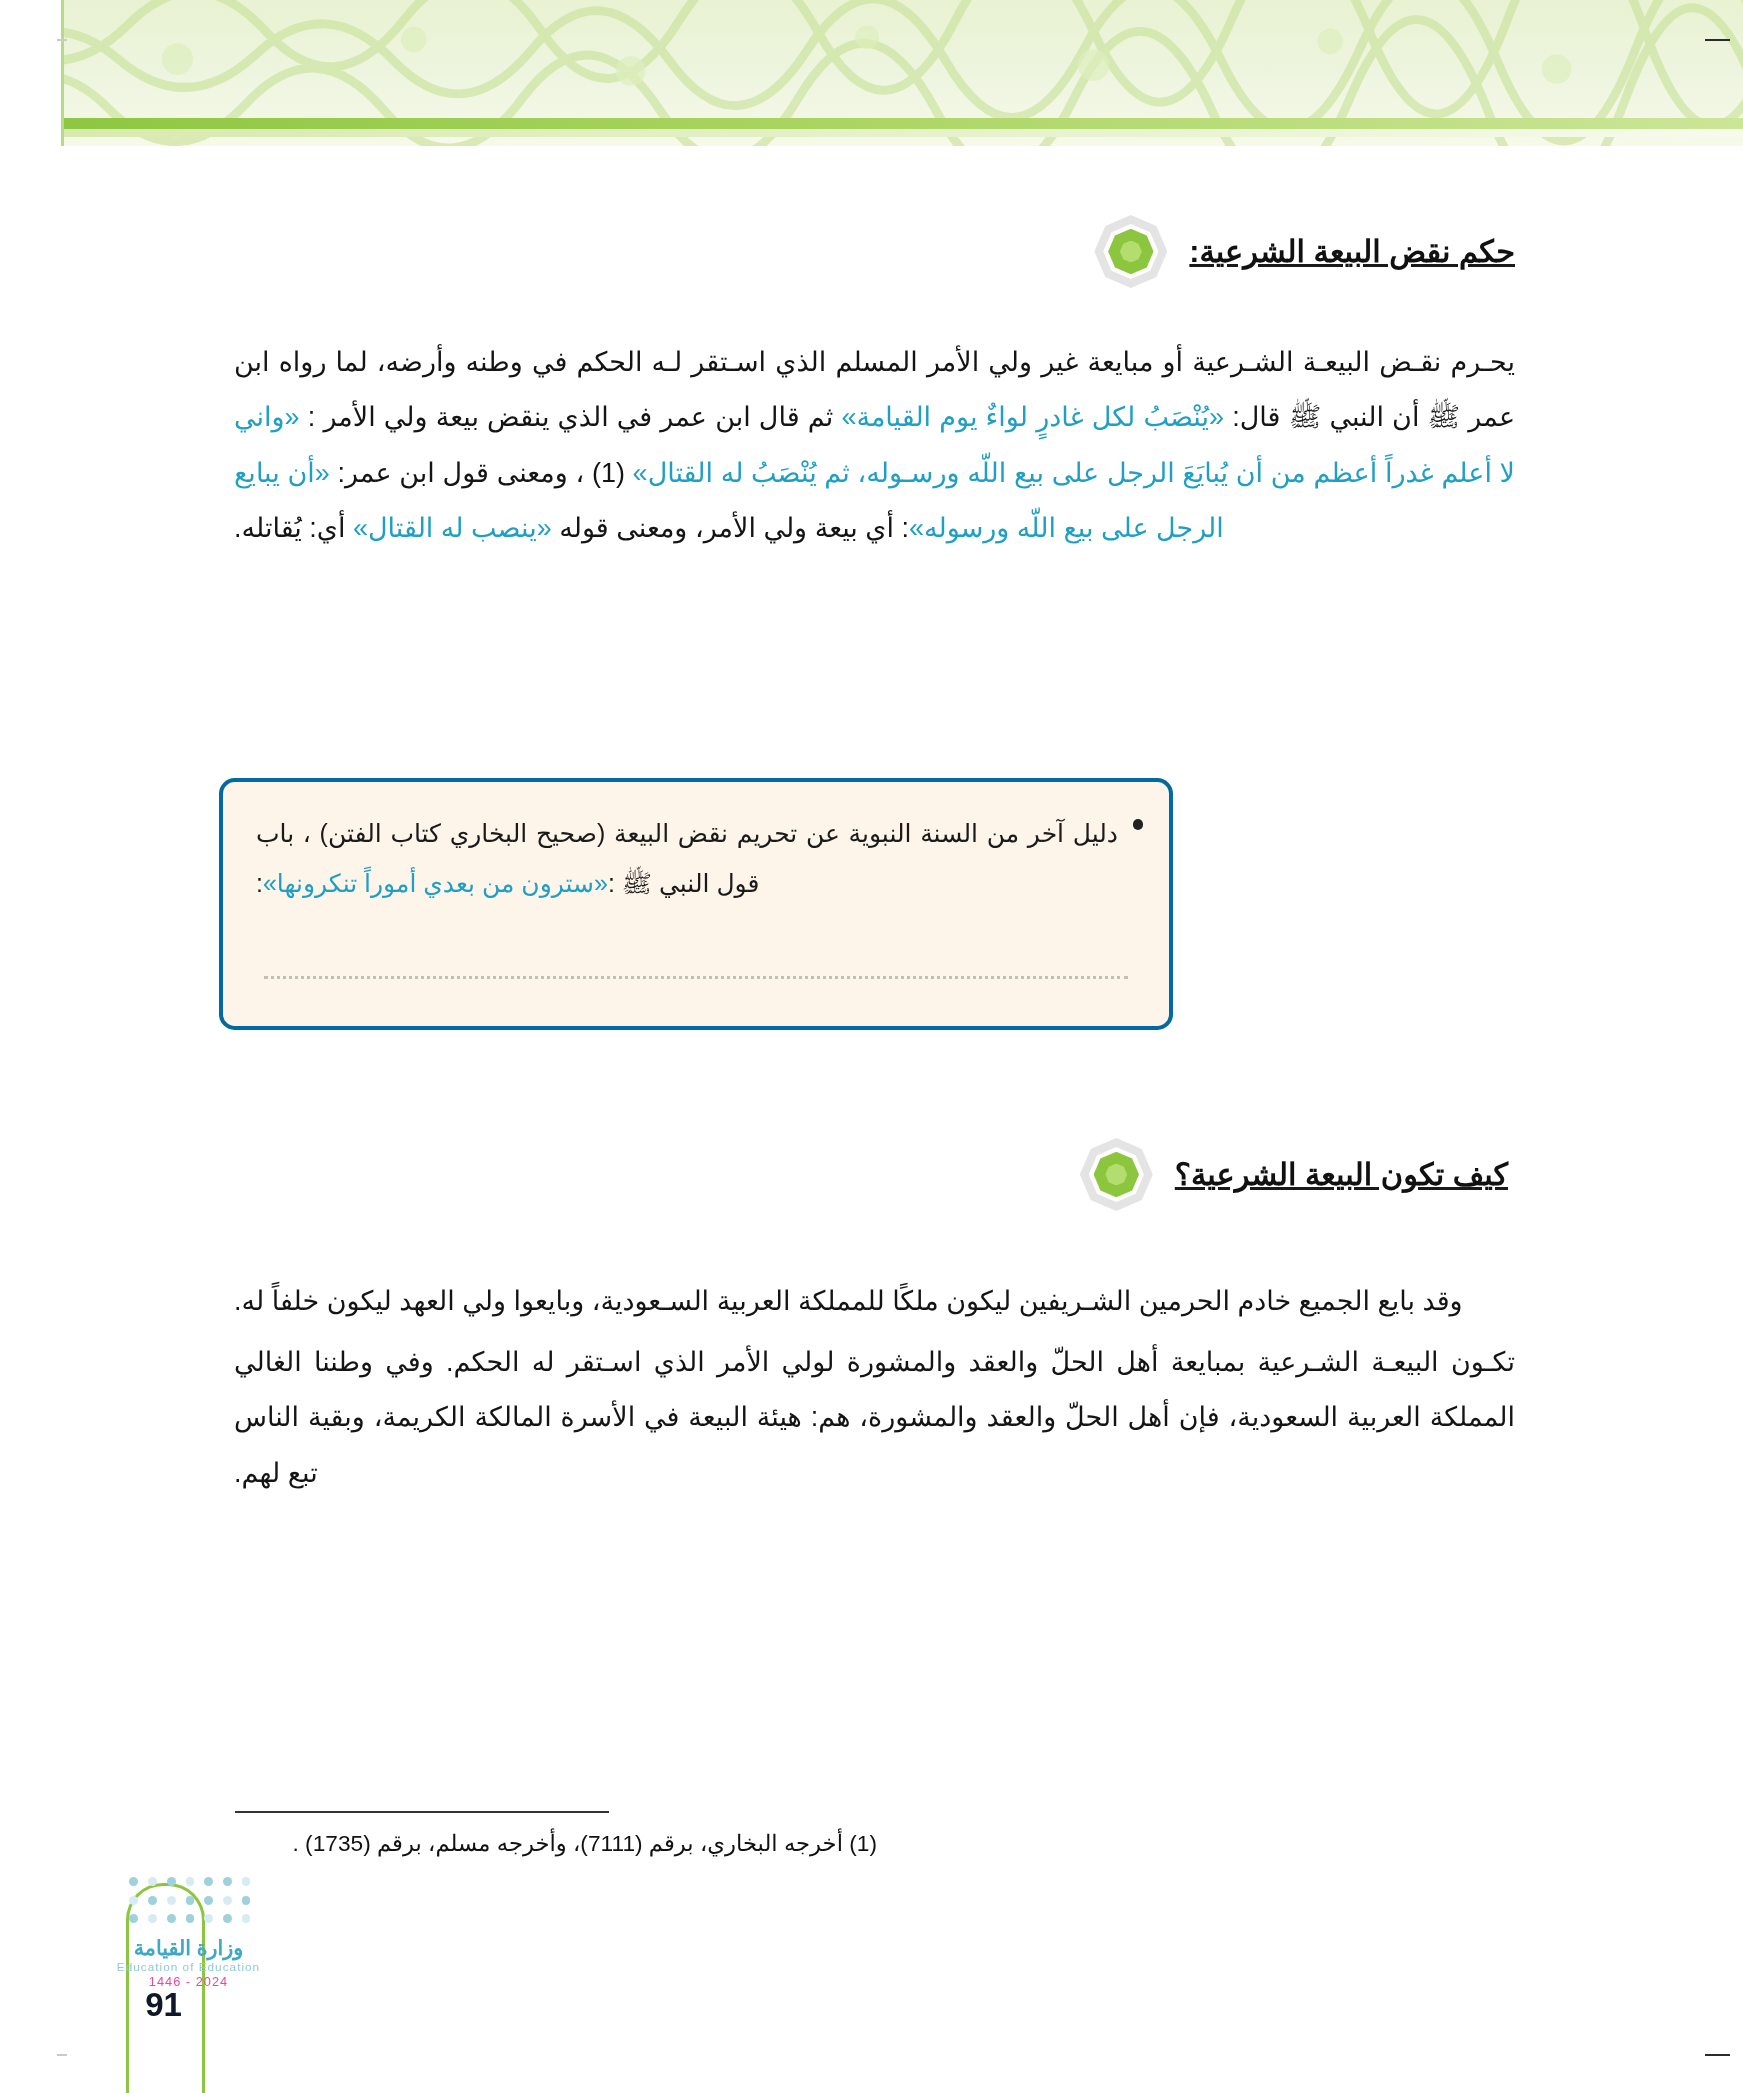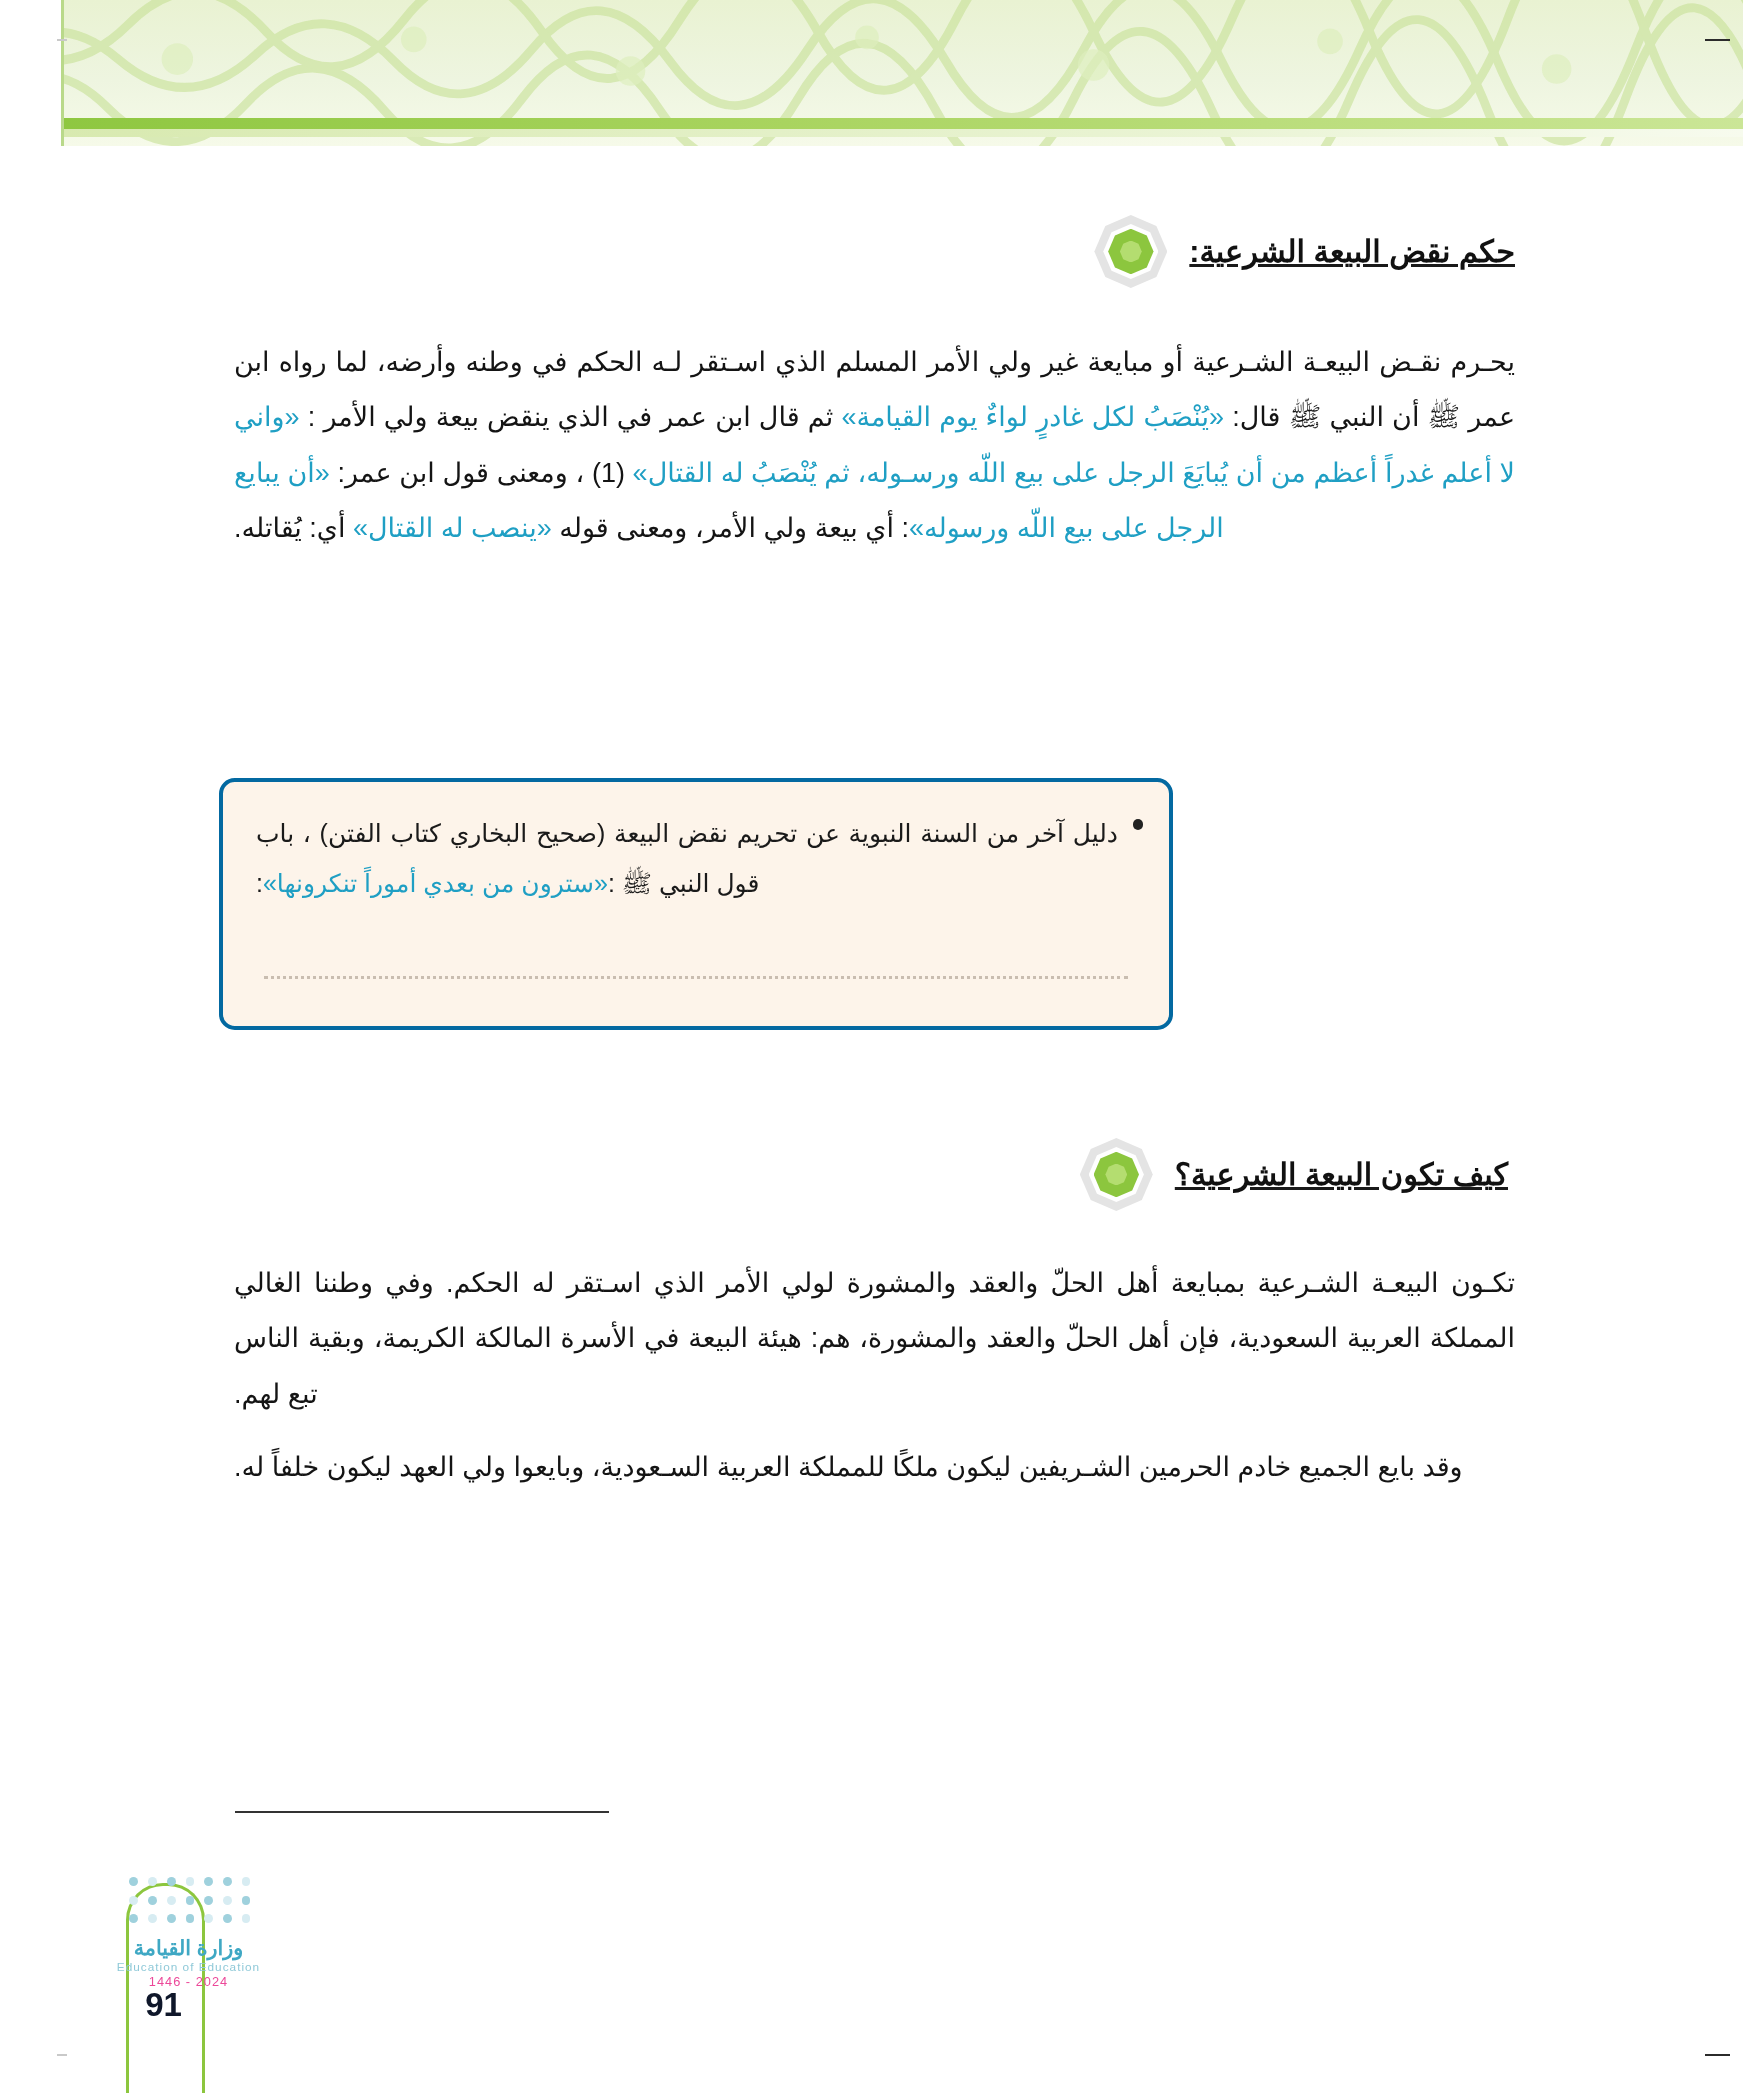--- a/index.html
+++ b/index.html
@@ -314,25 +314,26 @@
     <div class="head-badge">
       <div class="outer"></div>
         <div class="mid"></div>
         <div class="inner"></div>
         <div class="core"></div>
     </div>
     <div class="head-title">كيف تكون البيعة الشرعية؟</div>
   </div>
 
   <div class="body-text" style="top:1256px; right:229px; width:1281px;">
+    <p style="margin-top:17.7px"><span><span>وقد بايع الجميع خادم الحرمين الشـريفين ليكون ملكًا للمملكة العربية السـعودية، وبايعوا ولي العهد ليكون خلفاً له.</span></span></p>
     <p><span><span>تكـون البيعـة الشـرعية بمبايعة أهل الحلّ والعقد والمشورة لولي الأمر الذي اسـتقر له الحكم.  وفي وطننا الغالي المملكة العربية السعودية، فإن أهل الحلّ والعقد والمشورة، هم: هيئة البيعة في الأسرة المالكة الكريمة، وبقية الناس تبع لهم.</span></span></p>
-    <p style="margin-top:17.7px"><span><span>وقد بايع الجميع خادم الحرمين الشـريفين ليكون ملكًا للمملكة العربية السـعودية، وبايعوا ولي العهد ليكون خلفاً له.</span></span></p>
   </div>
 
   <div class="fn-rule" style="top:1811px; right:1135px; width:374px;"></div>
+  <div class="footnote" style="top:1830px; right:867px; width:642px;">(1) أخرجه البخاري، برقم (7111)، وأخرجه مسلم، برقم (1735) .</div>
 
   <div class="page-tab"></div>
   <div class="ministry">
     <div class="dots">
       <i class="pale"></i>
         <i></i>
         <i></i>
         <i class="pale"></i>
         <i></i>
         <i class="pale"></i>

